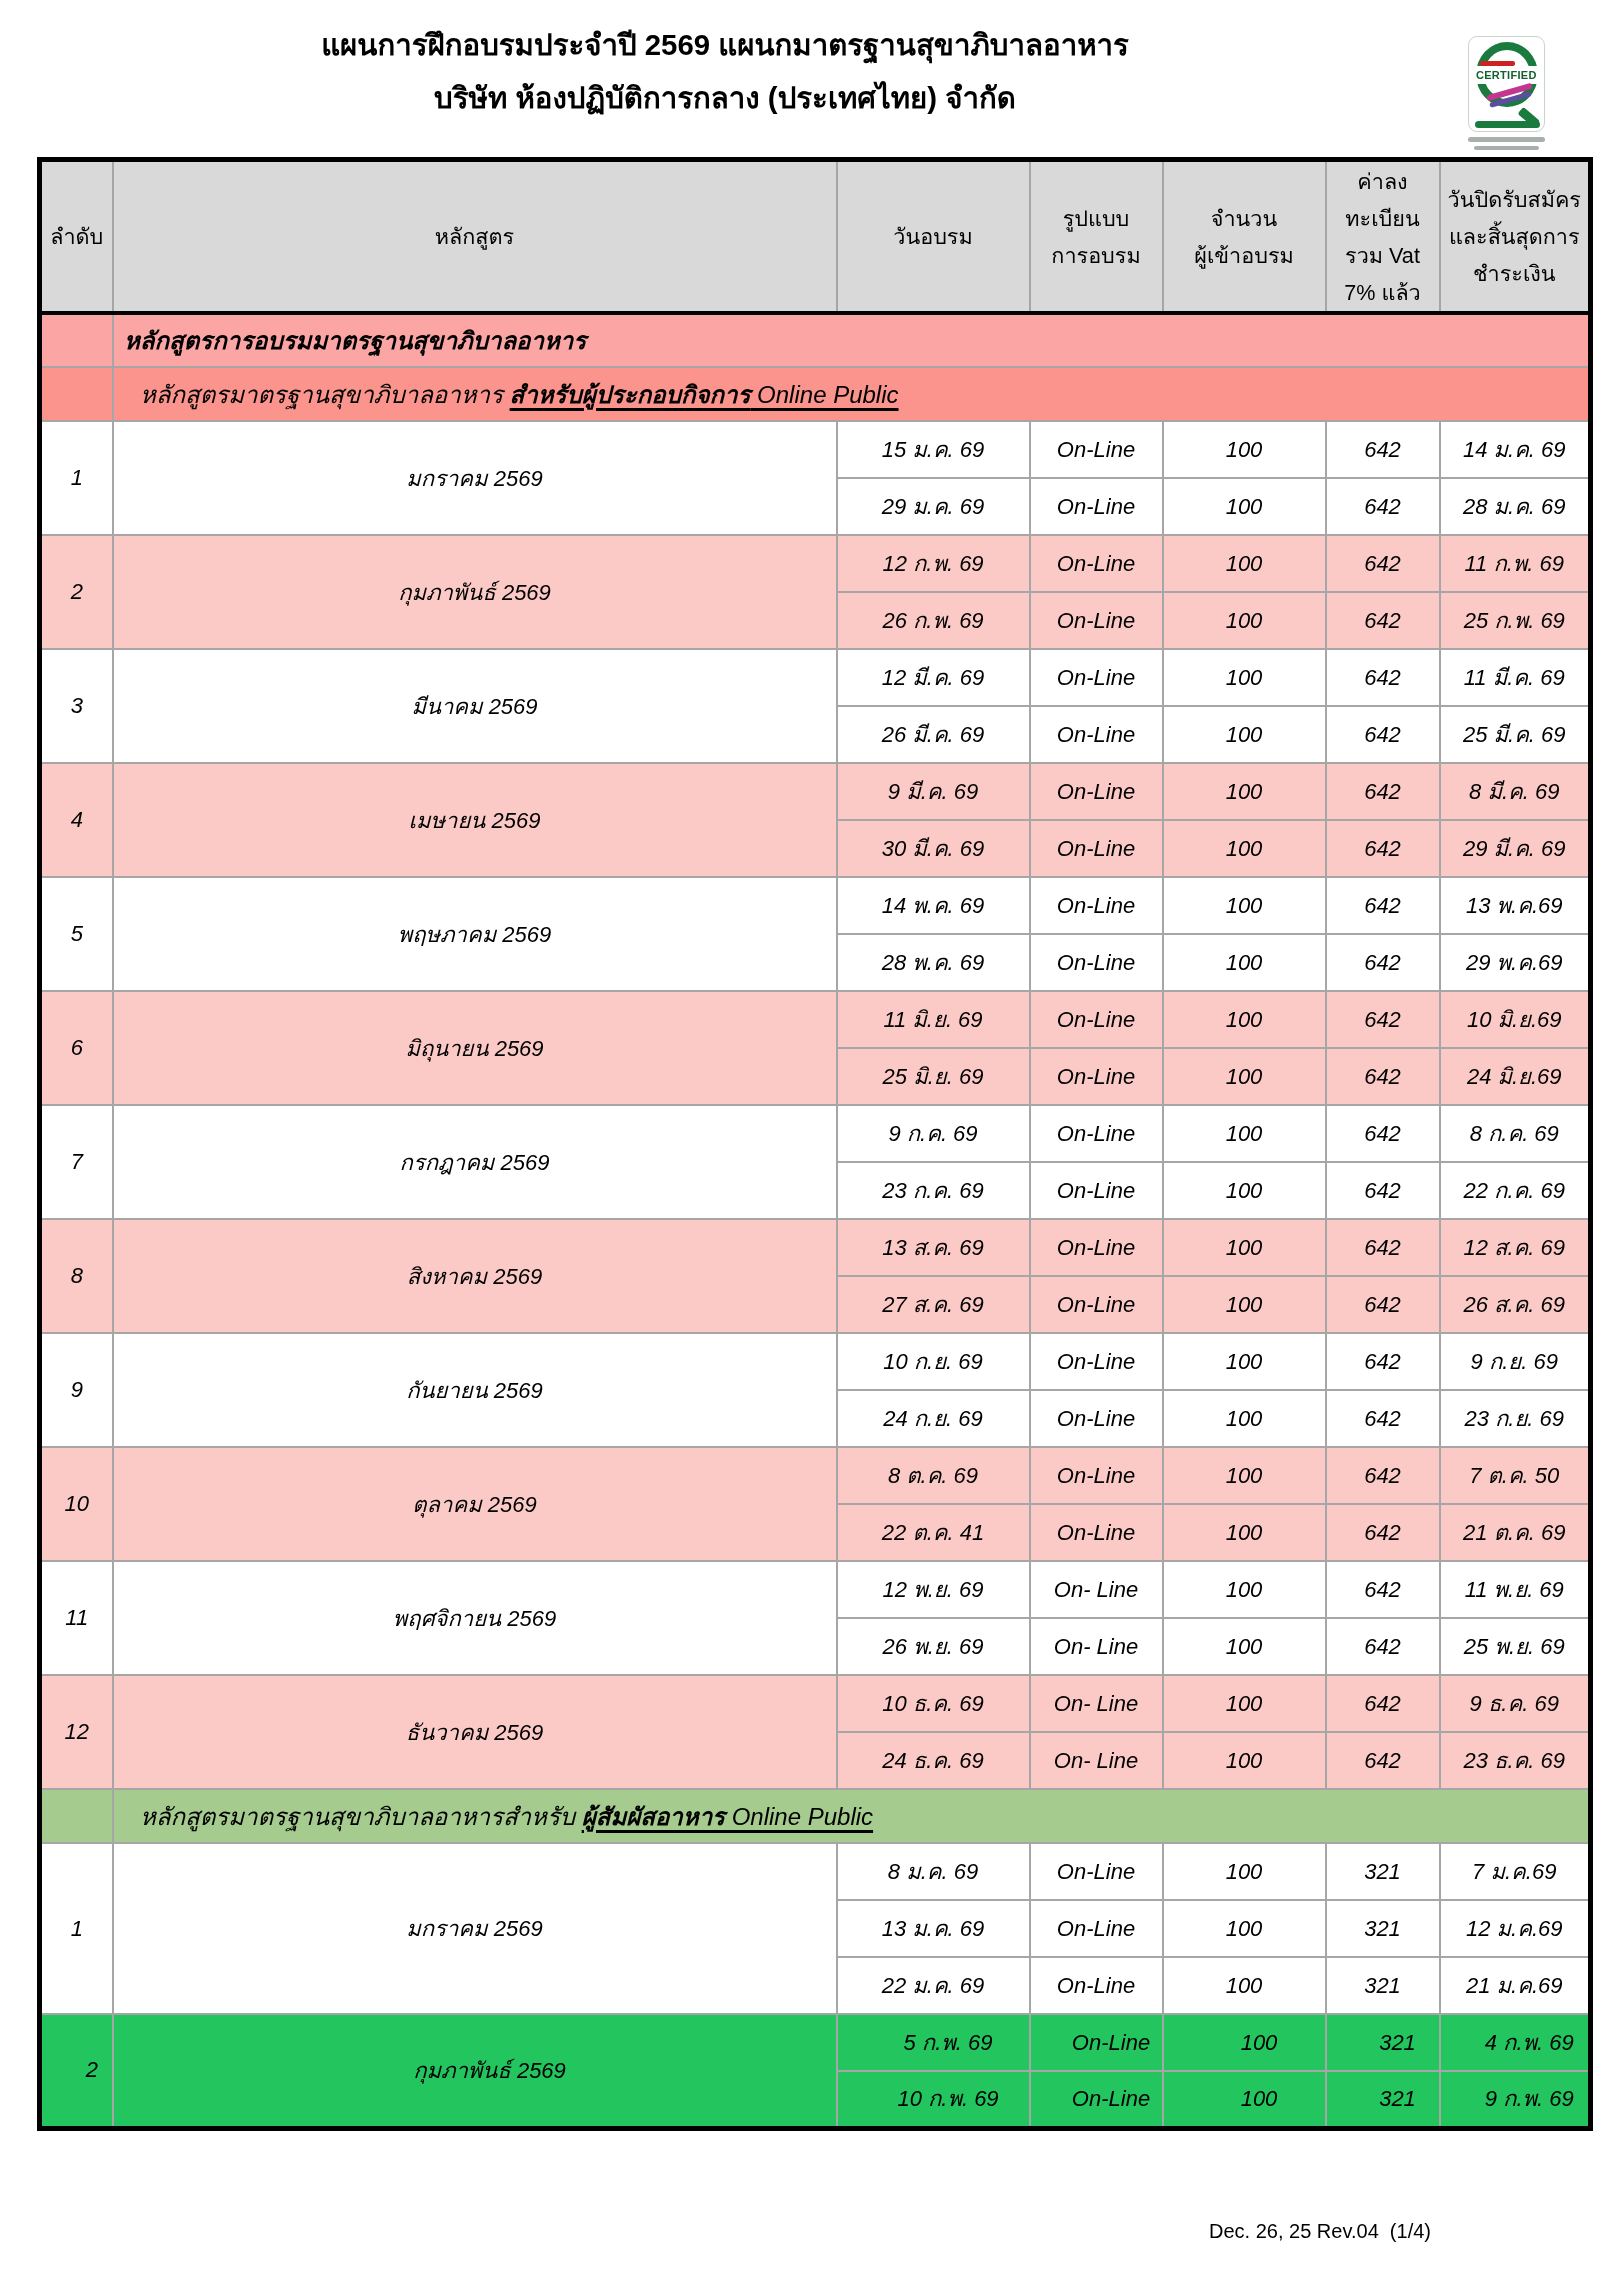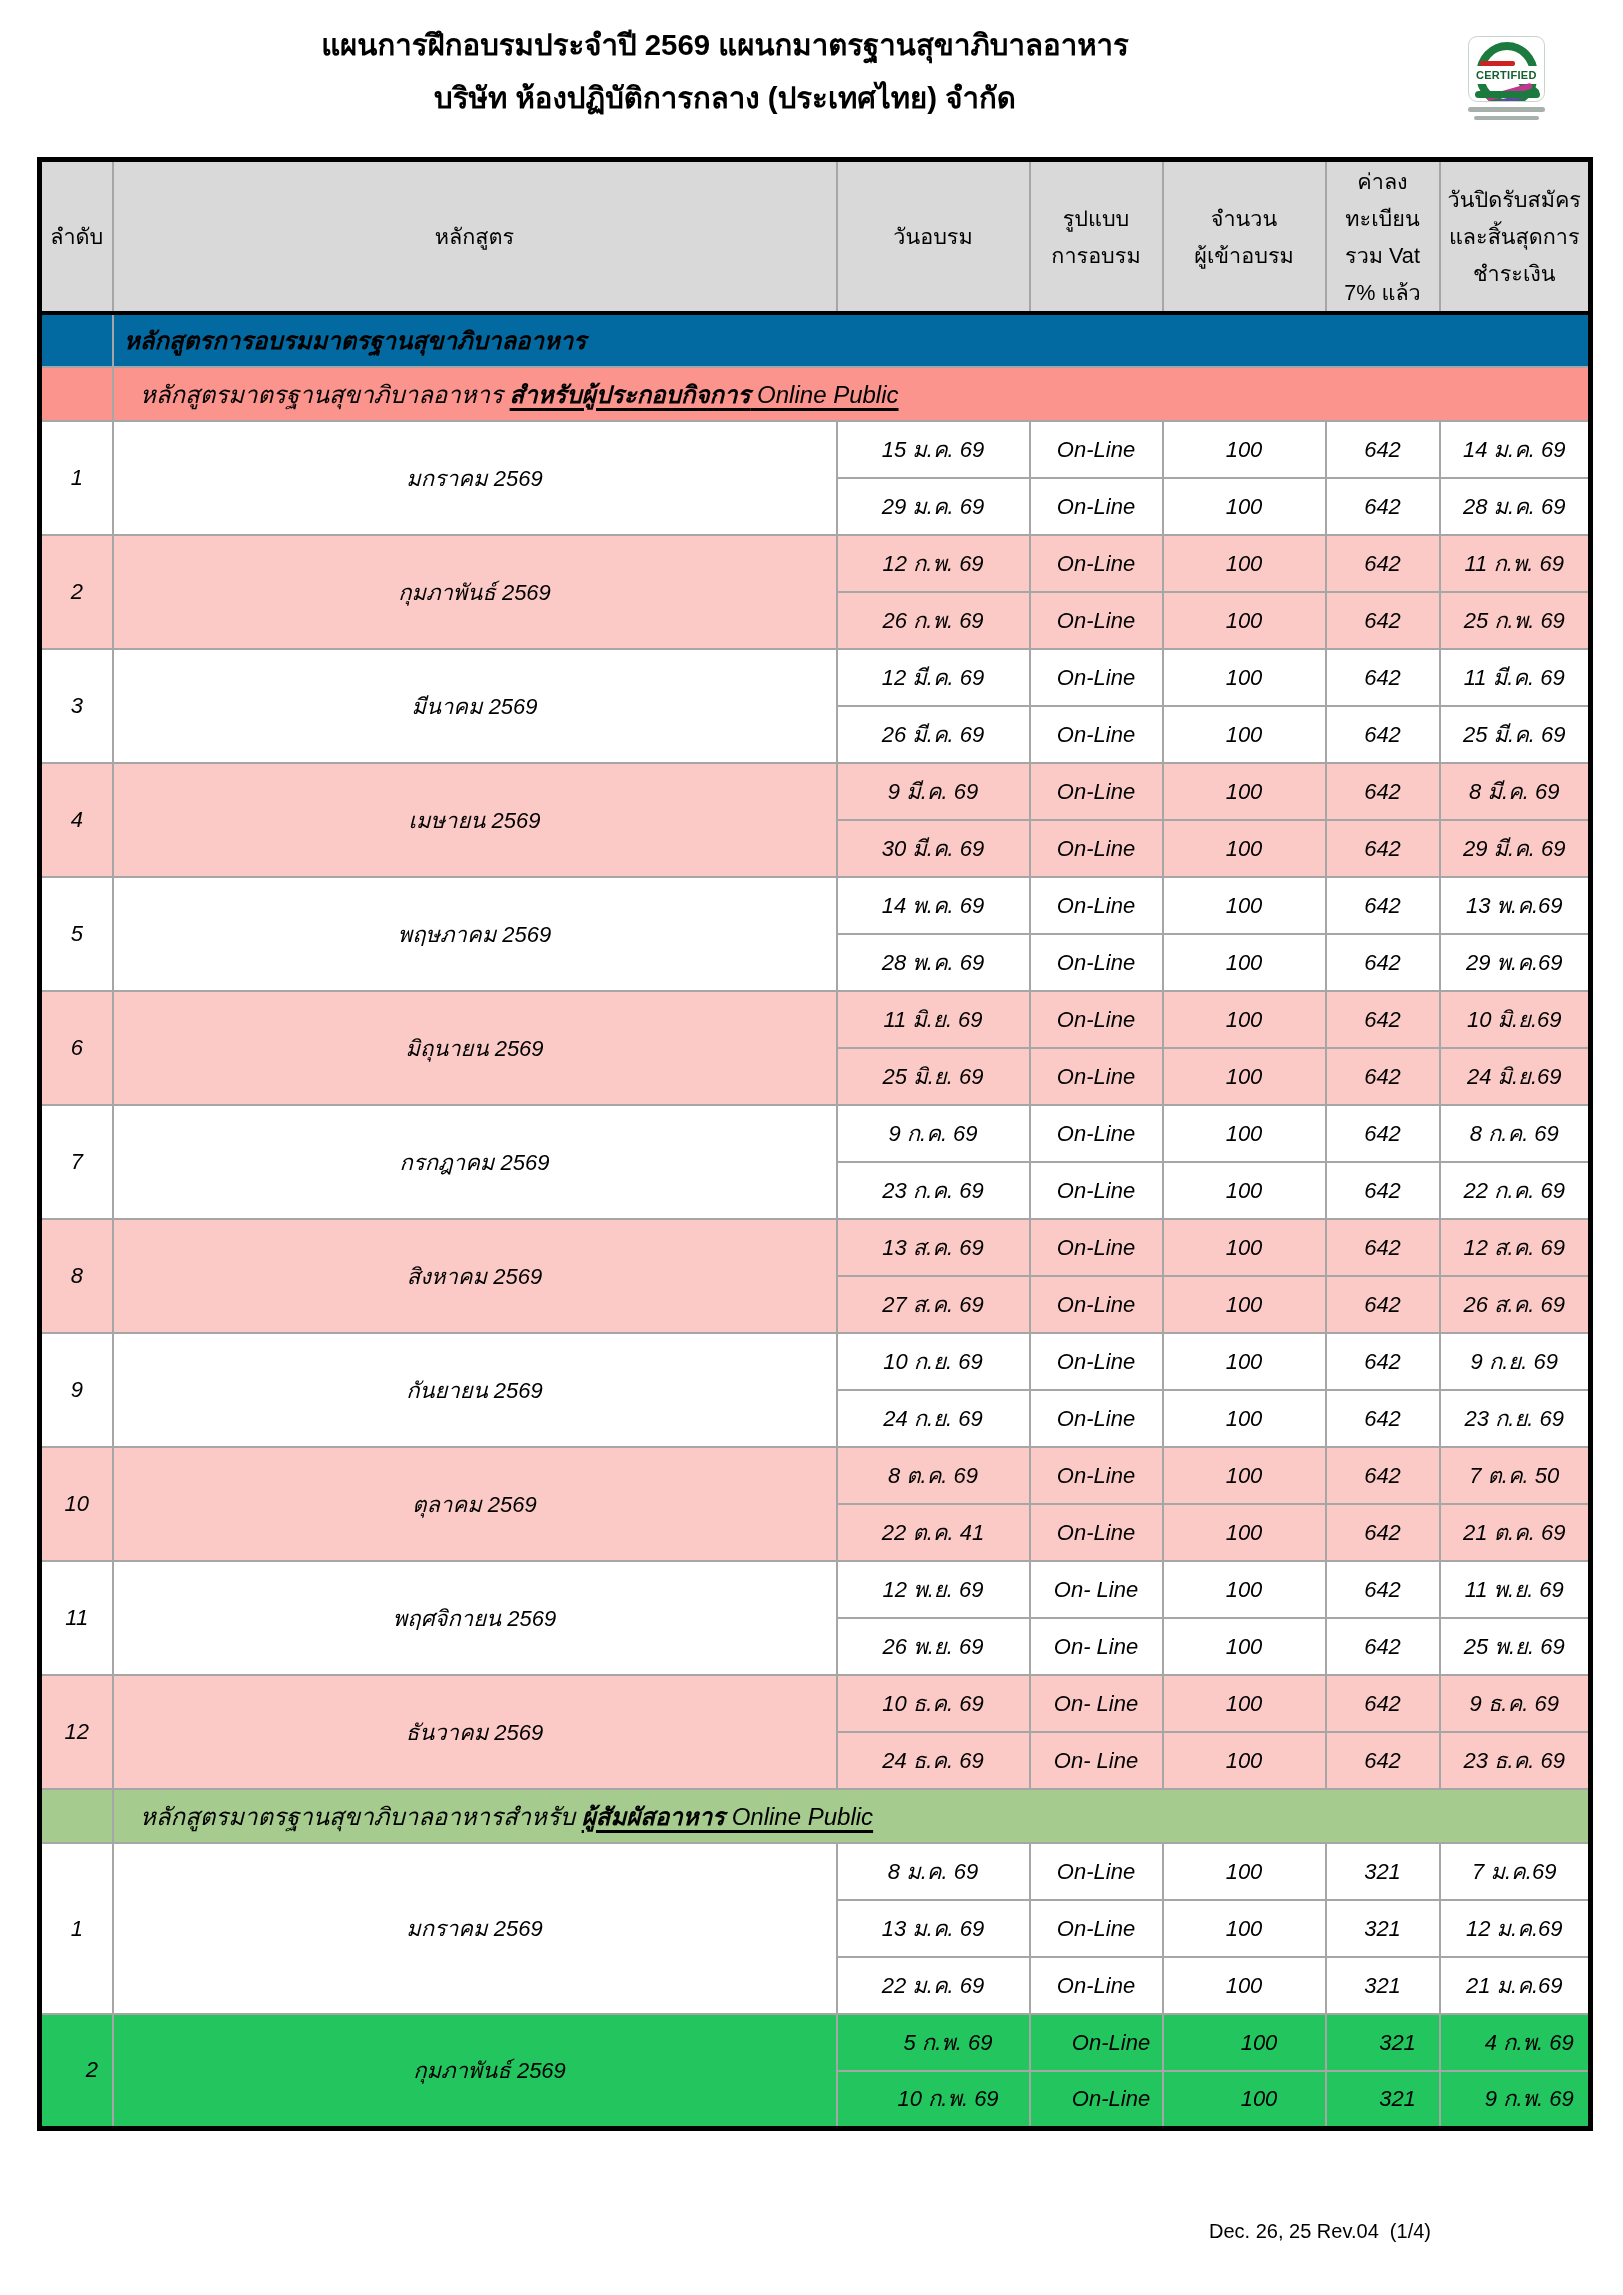--- a/index.html
+++ b/index.html
@@ -6,21 +6,21 @@
   body{
     width:1623px;height:2295px;position:relative;background:#ffffff;
     font-family:"Liberation Sans",sans-serif;color:#000;overflow:hidden;
   }
   
   .title-block{position:absolute;top:27.5px;left:0;width:1450px;text-align:center;}
   .title-line{font-size:29.4px;font-weight:bold;line-height:34px;}
   .title-line + .title-line{margin-top:19.6px;}
   
   .logo{position:absolute;left:1468px;top:36px;width:82px;}
-  .logo-tile{width:77px;height:66px;background:#fff;border:1.3px solid #c9d4c9;border-radius:9.2px;position:relative;overflow:hidden;box-sizing:border-box;}
+  .logo-tile{width:77px;height:96px;background:#fff;border:1.3px solid #c9d4c9;border-radius:9.2px;position:relative;overflow:hidden;box-sizing:border-box;}
   .logo-q{position:absolute;left:6.5px;top:4.6px;width:62px;height:65px;border:8.5px solid #1b7a3d;border-radius:50%;box-sizing:border-box;}
   .logo-q-tail{position:absolute;right:3.9px;bottom:9.2px;width:22px;height:8.5px;background:#1b7a3d;transform:rotate(40deg);border-radius:2.6px;}
   .logo-redbar{position:absolute;left:10.5px;top:23.6px;width:35px;height:5.2px;background:#cc2222;border-radius:2px;z-index:3;}
   .logo-band{position:absolute;left:1.3px;top:29.4px;width:72px;height:17.7px;background:#ffffff;display:flex;align-items:center;justify-content:center;z-index:2;}
   .logo-band span{color:#14602f;font-weight:bold;font-size:11px;letter-spacing:0.3px;}
   .logo-swoosh1{position:absolute;left:17px;top:52px;width:47px;height:5.9px;background:#c2368f;transform:rotate(-16deg);border-radius:3.3px;z-index:2;}
   .logo-swoosh2{position:absolute;left:19.6px;top:60px;width:43px;height:4.6px;background:#5b4ea0;transform:rotate(-16deg);border-radius:3.3px;z-index:2;}
   .logo-bottombar{position:absolute;left:5.9px;bottom:3.3px;width:65px;height:7.2px;background:#1b7a3d;border-radius:3.9px;z-index:2;}
   .cap-line{width:77px;height:5.2px;background:#a8b0ac;border-radius:2.6px;margin-top:4.6px;}
   .cap-line.short{width:65px;margin-left:5.9px;height:3.9px;}
@@ -33,21 +33,21 @@
     border:2px solid #a6a6a6;border-top-width:2.6px;border-bottom-width:2.6px;
     text-align:center;vertical-align:middle;padding:0;overflow:hidden;
   }
   .sched thead th{
     background:#d9d9d9;font-weight:normal;font-size:21.6px;line-height:37px;
     white-space:pre-line;border-bottom:4.6px solid #000;height:149px;
   }
   tr.sec{height:54px;}
   tr.sec td{text-align:left;padding-left:10.5px;font-size:24px;font-weight:bold;}
   tr.sec td.cn{padding-left:0;}
-  .sec-lavender td{background:#0369a1;font-style:italic;}
+  .sec-lavender td{background:#fca5a5;font-style:italic;}
   .sec-salmon td{background:#fa948d;}
   .sec-green td{background:#a5cc8e;}
   .sec .pfx{font-weight:normal;margin-left:16px;}
   .sec .u{text-decoration:underline;text-decoration-thickness:2.6px;text-underline-offset:5.2px;}
   .sec .u .tail{font-weight:normal;font-style:italic;}
   tbody td{font-size:22px;font-style:italic;background:#fff;}
   tr.sub{height:57px;}
   tr.alt td{background:#fbcac6;}
   tr.altg td{background:#22c55e;padding-left:30px;}
   

